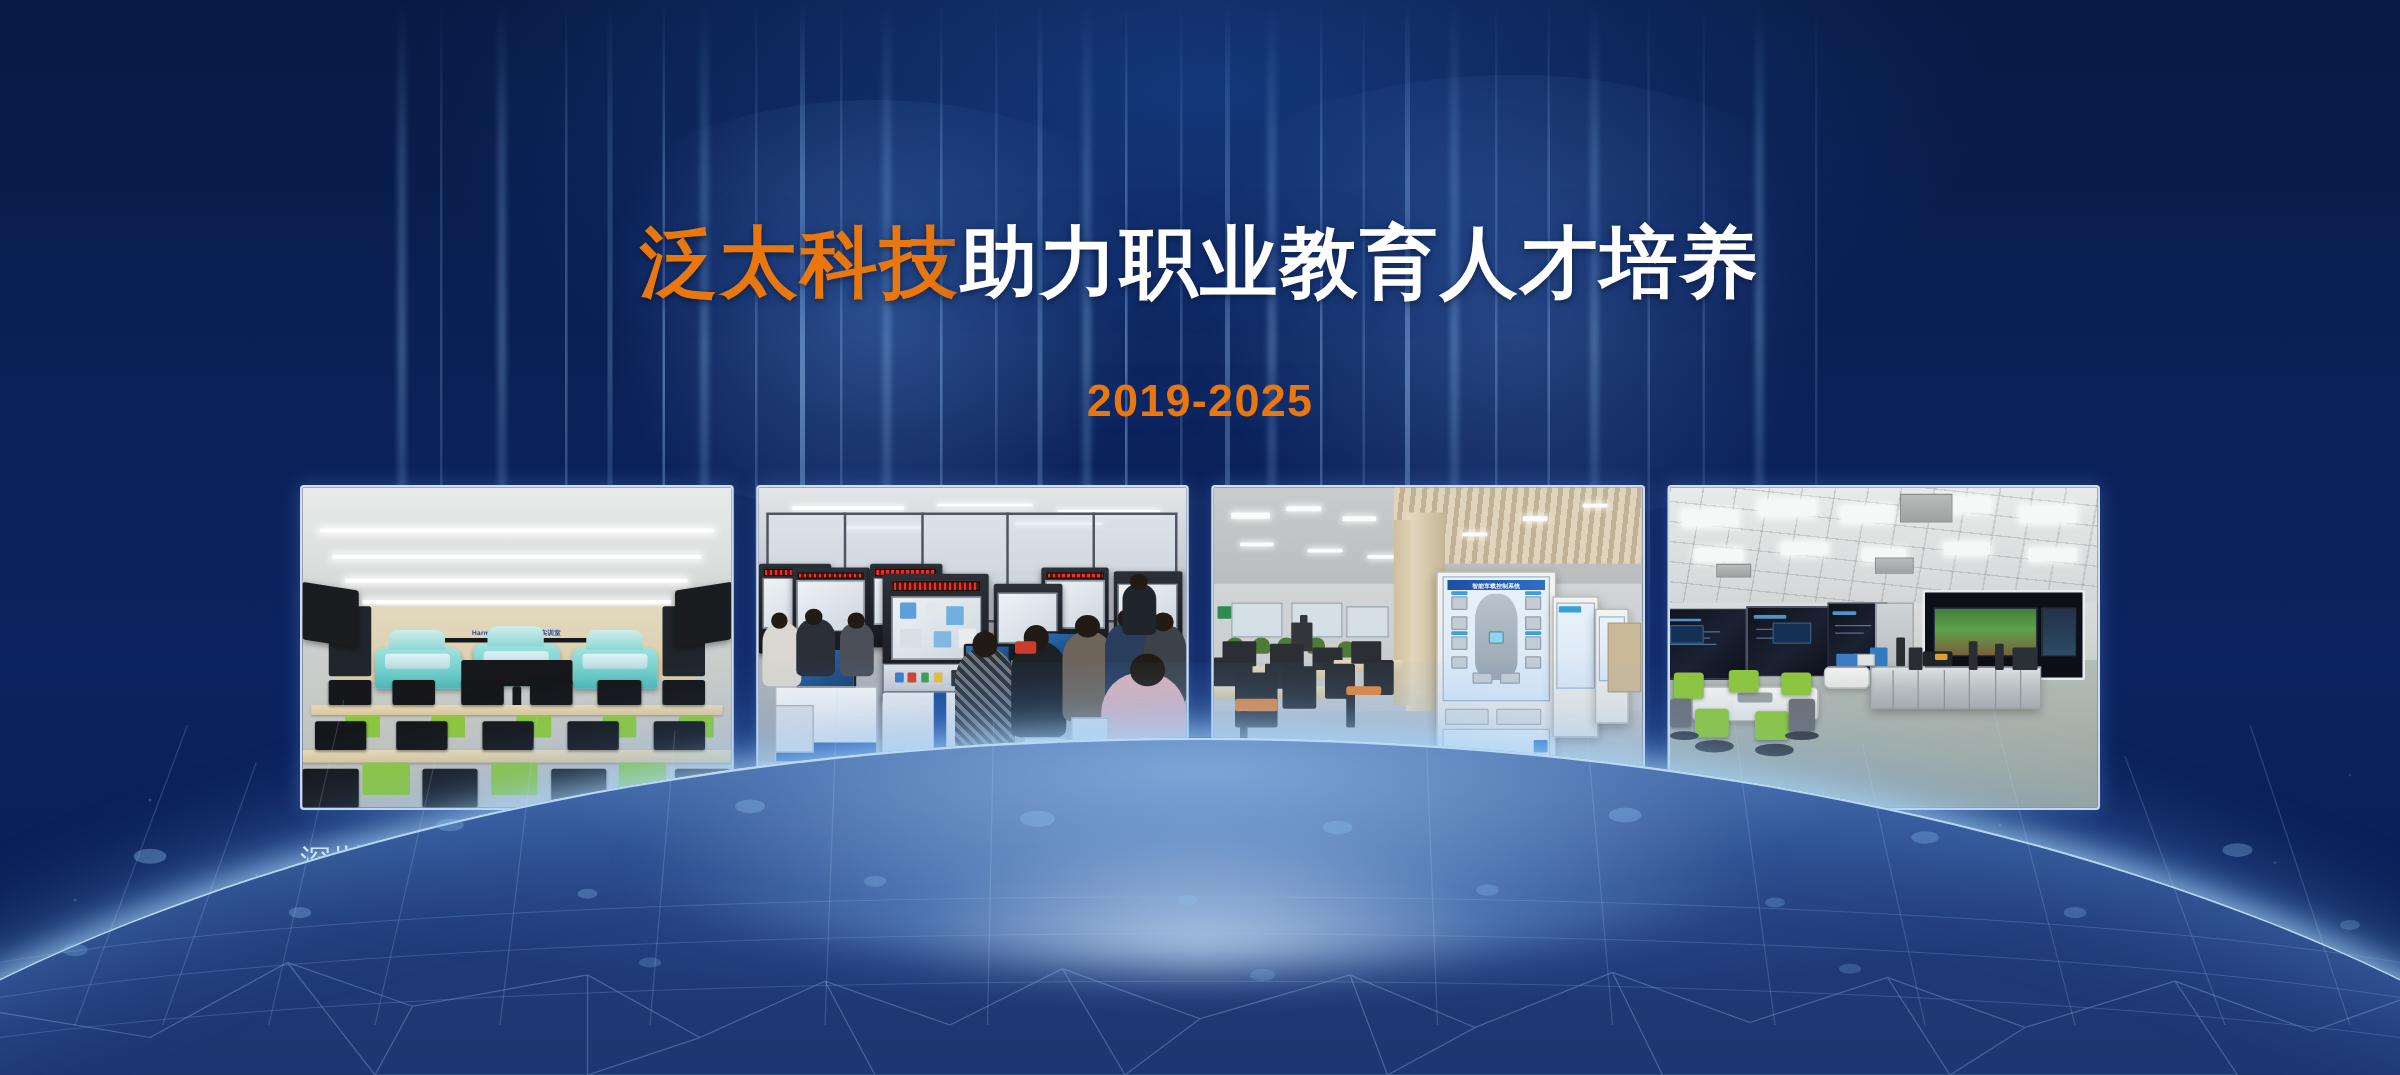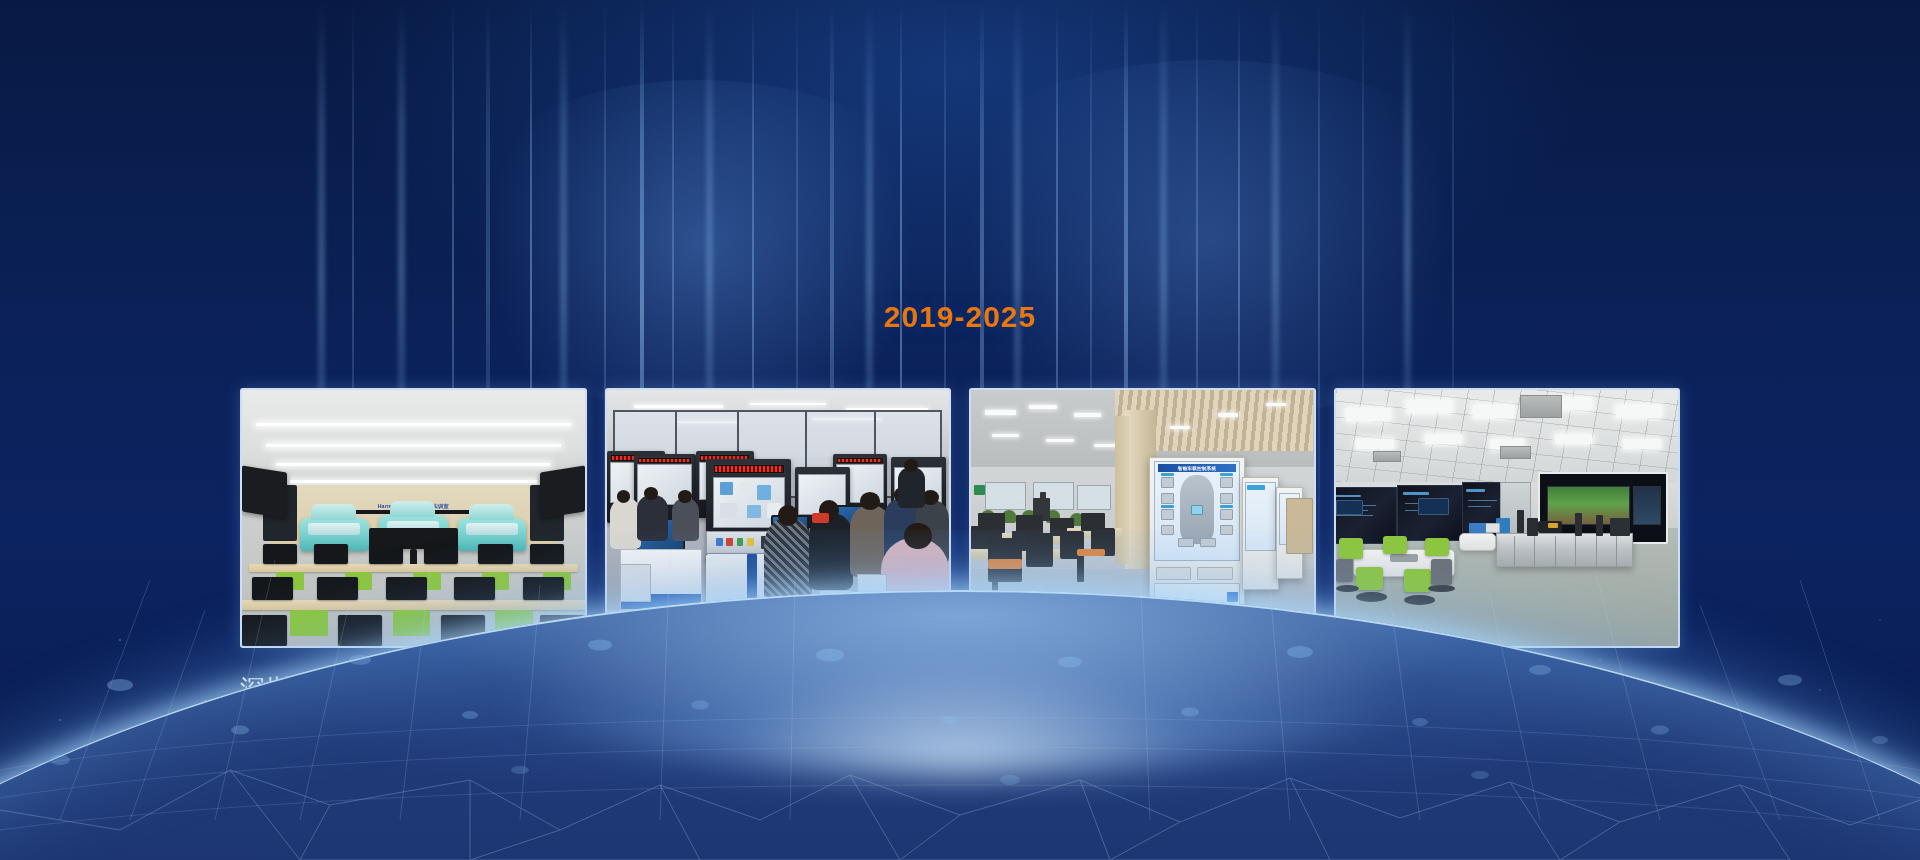--- a/index.html
+++ b/index.html
@@ -64,21 +64,21 @@
     font-size:62px; font-weight:700; letter-spacing:2px;
     font-family:"DejaVu Sans","Liberation Sans",sans-serif;
     text-shadow:0 0 28px rgba(20,50,120,.9), 0 2px 6px rgba(0,0,0,.55);
   }
   .title .brand{ color:#e8770f; }
   .title .rest { color:#ffffff; }
 
   .subtitle{
     position:absolute; left:0; top:300px; width:1920px;
     text-align:center;
-    font-size:30px; font-weight:700; letter-spacing:1px;
+    font-size:36px; font-weight:700; letter-spacing:1px;
     color:#e8770f;
     text-shadow:0 0 16px rgba(20,50,120,.8);
   }
 
   
   .gallery{
     position:absolute; left:240px; top:388px;
     width:1440px; height:260px;
     display:flex; gap:18px;
   }
@@ -286,20 +286,23 @@
     <div class="streak soft" style="left:1272px; height:540px;"></div>
     <div class="streak" style="left:1318px; height:595px; opacity:.30;"></div>
     <div class="streak" style="left:1362px; height:565px; opacity:.26;"></div>
     <div class="streak soft" style="left:1404px; height:520px;"></div>
     <div class="streak" style="left:1452px; height:560px; opacity:.22;"></div>
   </div>
 
   <div class="bloom" style="left:430px;  top:80px;  width:540px; height:330px;"></div>
   <div class="bloom" style="left:900px;  top:60px;  width:620px; height:360px; opacity:.8;"></div>
 
+  <div class="title">
+    <span class="brand">泛太科技</span><span class="rest">助力职业教育人才培养</span>
+  </div>
   <div class="subtitle">2019-2025</div>
 
   <div class="gallery">
 
     <div class="card">
       <div class="frame">
         <div class="photo">
           <div class="sc sz">
             <div class="sz-ceil"></div>
             <div class="sz-tube" style="left:4%;  top:13%;  width:92%;"></div>

